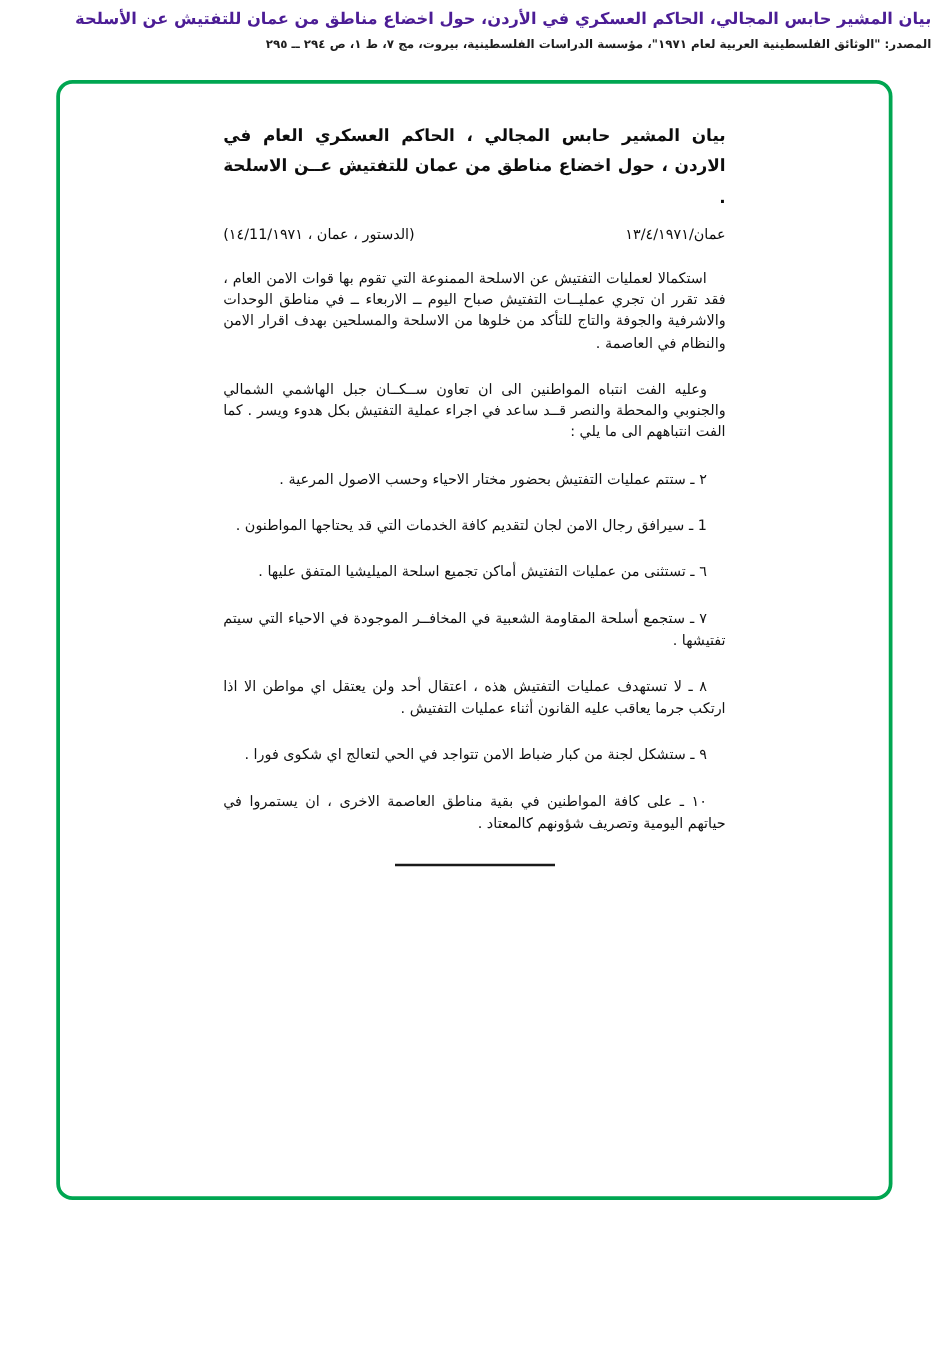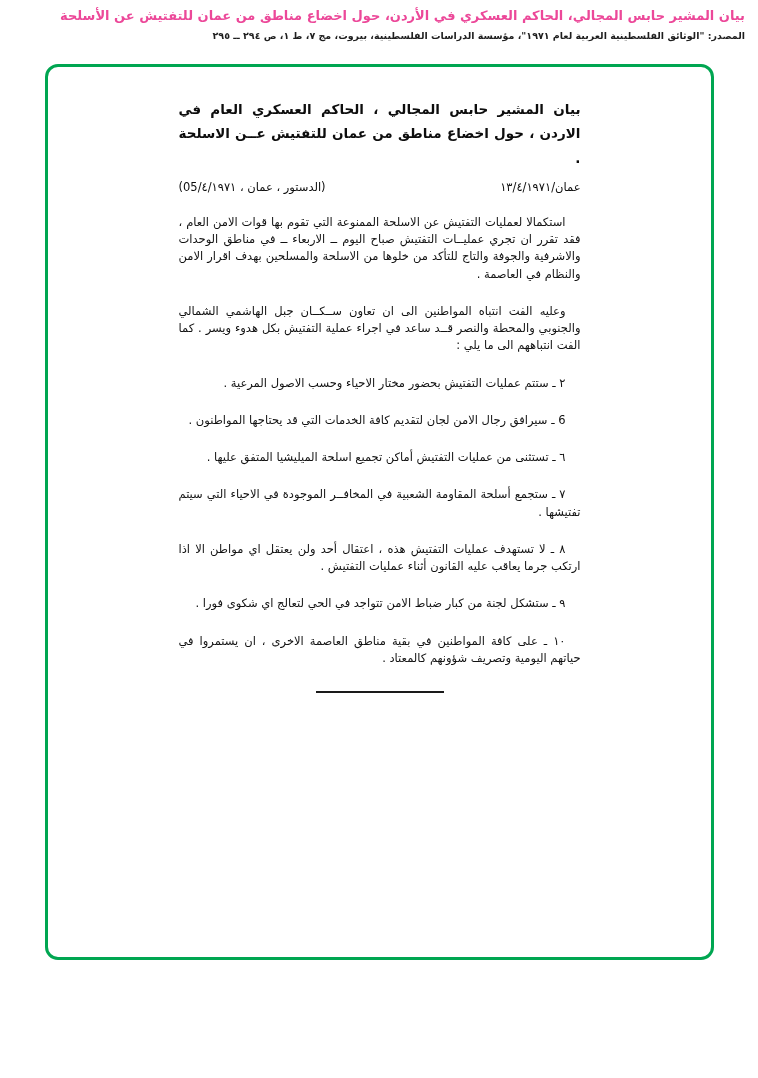--- a/index.html
+++ b/index.html
@@ -14,21 +14,21 @@
   .page-header {
     position: absolute;
     top: 7px; right: 13px; left: 13px;
     direction: rtl;
     text-align: right;
   }
   .page-header-title {
     font-size: 13px;
     font-weight: bold;
     line-height: 1.45;
-    color: #ec4899;
+    color: #4c1d95;
   }
   .page-header-source {
     font-size: 9.5px;
     font-weight: bold;
     margin-top: 4px;
     color: #1e1e1e;
   }
   .green-frame {
     position: absolute;
     left: 45px; top: 64px;
@@ -84,28 +84,28 @@
     <div class="page-header-source">المصدر: "الوثائق الفلسطينية العربية لعام ١٩٧١"، مؤسسة الدراسات الفلسطينية، بيروت، مج ٧، ط ١، ص ٢٩٤ ــ ٢٩٥</div>
   </div>
 
   <div class="green-frame">
     <div class="document-scan">
 
       <div class="document-title">بيان المشير حابس المجالي ، الحاكم العسكري العام في الاردن ، حول اخضاع مناطق من عمان للتفتيش عــن الاسلحة .</div>
 
       <div class="dateline">
         <span>عمان/١٣/٤/١٩٧١</span>
-        <span>(الدستور ، عمان ، 05/٤/١٩٧١)</span>
+        <span>(الدستور ، عمان ، ١٤/11/١٩٧١)</span>
       </div>
 
       <p class="para">استكمالا لعمليات التفتيش عن الاسلحة الممنوعة التي تقوم بها قوات الامن العام ، فقد تقرر ان تجري عمليــات التفتيش صباح اليوم ــ الاربعاء ــ في مناطق الوحدات والاشرفية والجوفة والتاج للتأكد من خلوها من الاسلحة والمسلحين بهدف اقرار الامن والنظام في العاصمة .</p>
       <p class="para">وعليه الفت انتباه المواطنين الى ان تعاون ســكــان جبل الهاشمي الشمالي والجنوبي والمحطة والنصر قــد ساعد في اجراء عملية التفتيش بكل هدوء ويسر . كما الفت انتباههم الى ما يلي :</p>
 
       <p class="para">٢ ـ ستتم عمليات التفتيش بحضور مختار الاحياء وحسب الاصول المرعية .</p>
-      <p class="para">6 ـ سيرافق رجال الامن لجان لتقديم كافة الخدمات التي قد يحتاجها المواطنون .</p>
+      <p class="para">1 ـ سيرافق رجال الامن لجان لتقديم كافة الخدمات التي قد يحتاجها المواطنون .</p>
 
 
       <p class="para">٦ ـ تستثنى من عمليات التفتيش أماكن تجميع اسلحة الميليشيا المتفق عليها .</p>
       <p class="para">٧ ـ ستجمع أسلحة المقاومة الشعبية في المخافــر الموجودة في الاحياء التي سيتم تفتيشها .</p>
       <p class="para">٨ ـ لا تستهدف عمليات التفتيش هذه ، اعتقال أحد ولن يعتقل اي مواطن الا اذا ارتكب جرما يعاقب عليه القانون أثناء عمليات التفتيش .</p>
       <p class="para">٩ ـ ستشكل لجنة من كبار ضباط الامن تتواجد في الحي لتعالج اي شكوى فورا .</p>
       <p class="para">١٠ ـ على كافة المواطنين في بقية مناطق العاصمة الاخرى ، ان يستمروا في حياتهم اليومية وتصريف شؤونهم كالمعتاد .</p>
 
       <div class="bottom-divider"></div>
 

